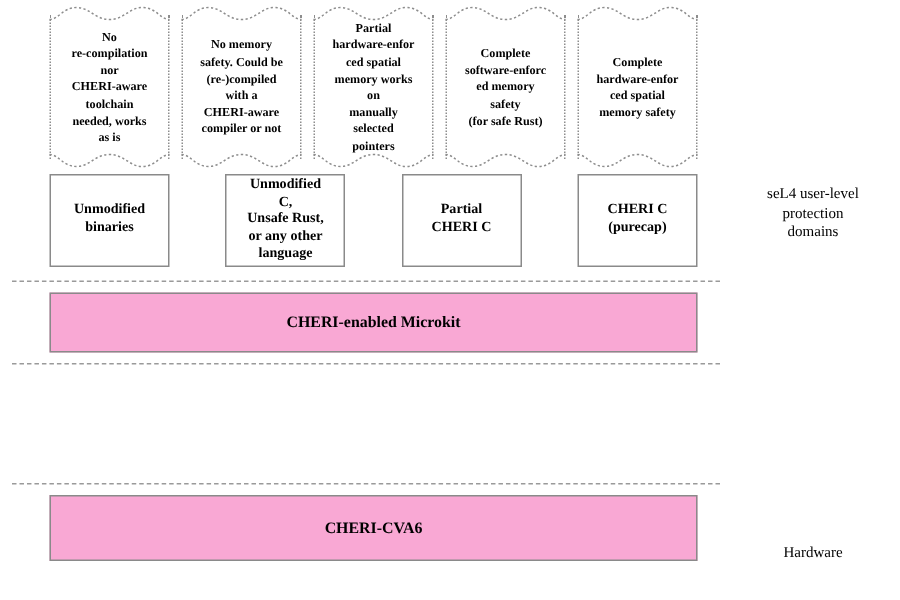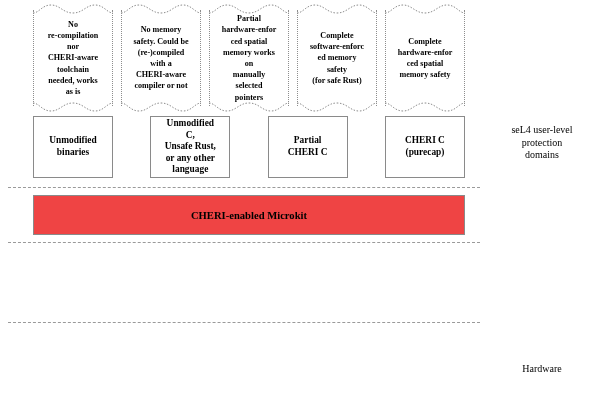--- a/index.html
+++ b/index.html
@@ -98,21 +98,21 @@
     padding: 0 3px;
   }
 
   
   .layer-box {
     position: absolute;
     left: 33px;
     width: 432px;
     box-sizing: border-box;
     border: 1px solid #8a8a8a;
-    background: #ef4444;
+    background: #f9a8d4;
     display: flex;
     align-items: center;
     justify-content: center;
     font-size: 10.6px;
     font-weight: bold;
     text-align: center;
   }
   #layer-runtime { top: 195px; height: 40px; }
   #layer-kernel  { top: 249px; height: 62px; }
   #layer-hw      { top: 330px; height: 44px; }
@@ -251,19 +251,20 @@
 CHERI C</div>
     <div class="domain-box">CHERI C
 (purecap)</div>
   </div>
 
   <div class="separator" id="sep-user"></div>
   <div class="separator" id="sep-kernel"></div>
   <div class="separator" id="sep-hw"></div>
 
   <div class="layer-box" id="layer-runtime">CHERI-enabled Microkit</div>
+  <div class="layer-box" id="layer-hw">CHERI-CVA6</div>
 
   <div class="zone-label" id="zone-domains">seL4 user-level
 protection
 domains</div>
   <div class="zone-label" id="zone-hw">Hardware</div>
 
 </div>
 
 </body></html>

